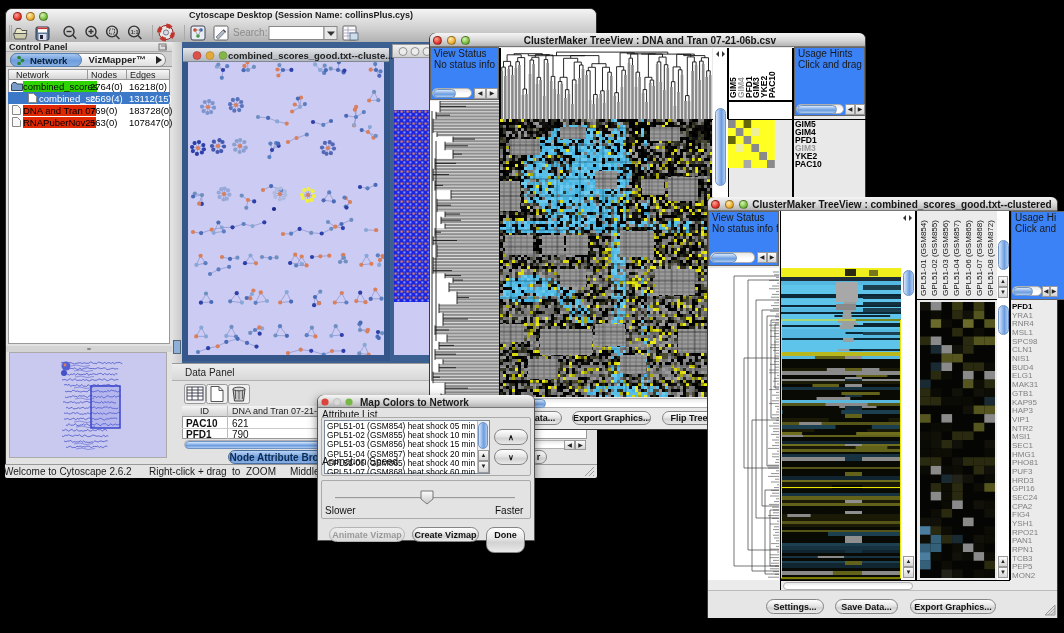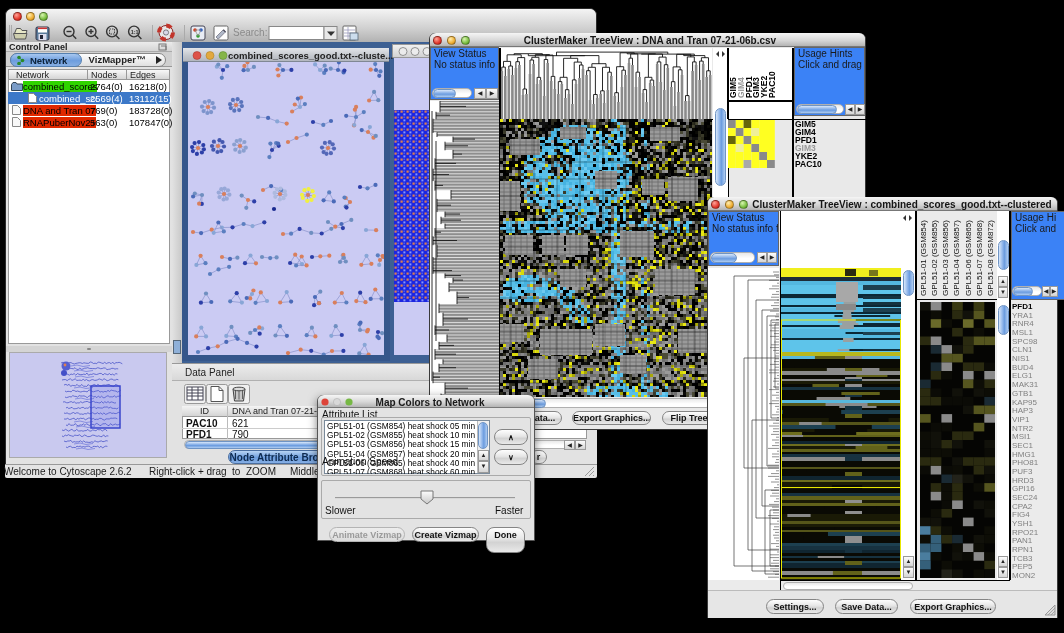--- a/index.html
+++ b/index.html
@@ -16,20 +16,21 @@
 .bx{position:absolute;background:#3b82f6;border:1px solid #666;font-size:10px;color:#1a1a1a;line-height:10.5px;padding:1px 0 0 3px;white-space:nowrap;overflow:hidden}
 .bk{position:absolute;background:#000}
 .t10{font-size:10px;color:#1a1a1a}
 </style></head><body>
 
 <div class="abs" style="left:5px;top:8px;width:592px;height:470px;background:#e8e8e8;border:1px solid #2a2a2a;border-radius:7px 7px 2px 2px">
 <div class="abs" style="left:0;top:0;width:590px;height:34px;background:linear-gradient(#f4f4f4,#cfcfcf 60%,#b2b2b2);border-radius:7px 7px 0 0;border-bottom:1px solid #6e6e6e"></div>
 <div class="tl tlr" style="left:7px;top:3px"></div>
     <div class="tl tly" style="left:20px;top:3px"></div>
     <div class="tl tlg" style="left:33px;top:3px"></div>
+<div class="abs" style="left:100px;top:1px;width:390px;height:12px;font-size:9px;font-weight:bold;color:#1c1c1c;text-align:center">Cytoscape Desktop (Session Name: collinsPlus.cys)</div>
 <svg class="abs" style="left:0;top:13px" width="592" height="21">
 <path stroke="#aaa" d="M3.5 3v15M5.5 3v15"></path>
 <g stroke="#555" stroke-width="1" fill="#d8d8b8">
         <path d="M8 24" fill="none"></path>
 <path d="M8.5 11.5l2-5h4l1.5 2h5l-1 3z" fill="#e8e8c8"></path>
         <path d="M7.5 11.5h13.5l-1.5 5.5H9z" fill="#cfcfae"></path>
       </g>
 <g>
         <rect x="30" y="5" width="13" height="13" rx="1.5" fill="#5a7a9a" stroke="#334"></rect>
         <rect x="32" y="5.5" width="9" height="5" fill="#fff"></rect>
@@ -1479,21 +1480,21 @@
     <path d="M11 1v10H1z" fill="#ddd" stroke="#999"></path>
     <path d="M4 11l7-7M7 11l4-4" stroke="#999" stroke-width="0.8" fill="none"></path>
   </svg>
 <div class="abs" style="left:317px;top:395px;width:218px;height:146px;background:#e3e3e3;border:1px solid #555;border-radius:6px 6px 1px 1px;box-shadow:0 3px 10px rgba(0,0,0,0.5)"></div>
 <div class="abs mactb" style="left:318px;top:395px;width:216px;height:13px;border-radius:6px 6px 0 0"></div>
 <svg class="abs" style="left:321px;top:398px" width="34" height="8">
     <circle cx="4" cy="4" r="3.6" fill="#dd4338"></circle>
     <circle cx="16" cy="4" r="3.6" fill="#d8d8d8" stroke="#aaa" stroke-width="0.5"></circle>
     <circle cx="28" cy="4" r="3.6" fill="#76b844"></circle>
   </svg>
-<div class="abs" style="left:360px;top:396.5px;width:140px;font-size:10px;font-weight:bold;color:#1a1a1a;text-align:center;white-space:nowrap">Map Colors to Network</div>
+<div class="abs" style="left:360px;top:396.5px;width:140px;font-size:10px;font-weight:bold;color:#1a1a1a;text-align:left;white-space:nowrap">Map Colors to Network</div>
 <div class="abs" style="left:322px;top:409px;font-size:10px;color:#111">Attribute List</div>
 <div class="abs" style="left:321px;top:417px;width:210px;height:59px;border:1px solid #aaa;border-radius:2px"></div>
 <div class="abs" style="left:324px;top:420px;width:166px;height:54px;background:#fff;border:1px solid #7a8a9a"></div>
 <svg class="abs" style="left:324px;top:420px" width="152" height="54">
     <text x="3" y="9.0" font-size="8.6" fill="#000" textLength="148" lengthAdjust="spacingAndGlyphs">GPL51-01 (GSM854) heat shock 05 min</text>
     <text x="3" y="18.2" font-size="8.6" fill="#000" textLength="148" lengthAdjust="spacingAndGlyphs">GPL51-02 (GSM855) heat shock 10 min</text>
     <text x="3" y="27.4" font-size="8.6" fill="#000" textLength="148" lengthAdjust="spacingAndGlyphs">GPL51-03 (GSM856) heat shock 15 min</text>
     <text x="3" y="36.6" font-size="8.6" fill="#000" textLength="148" lengthAdjust="spacingAndGlyphs">GPL51-04 (GSM857) heat shock 20 min</text>
     <text x="3" y="45.8" font-size="8.6" fill="#000" textLength="148" lengthAdjust="spacingAndGlyphs">GPL51-06 (GSM865) heat shock 40 min</text>
     <text x="3" y="55.0" font-size="8.6" fill="#000" textLength="148" lengthAdjust="spacingAndGlyphs">GPL51-07 (GSM868) heat shock 60 min</text>

